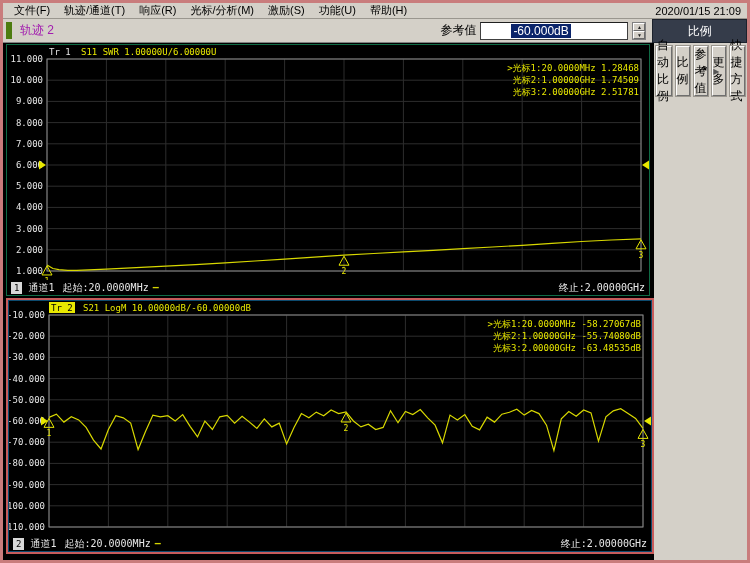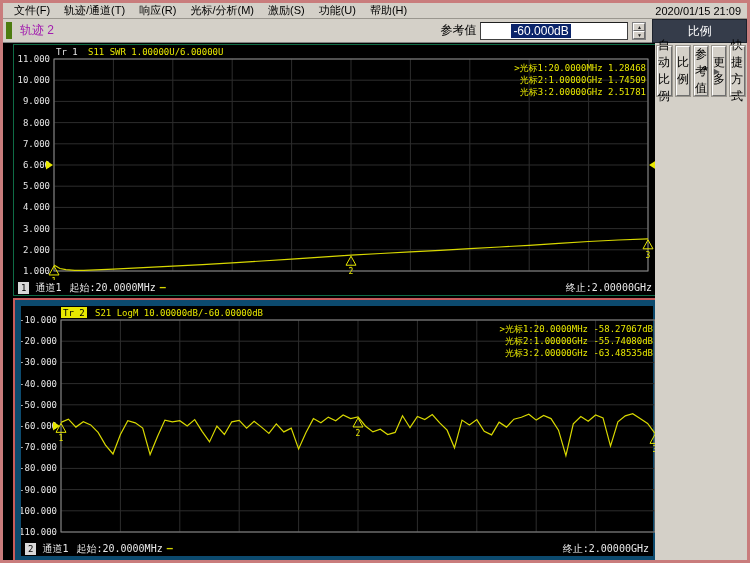--- a/index.html
+++ b/index.html
@@ -26,24 +26,24 @@
   
   .side-col { width:95px; background:#d4d0c8; display:flex; flex-direction:column; }
   .side-header { height:24px; background:#353c4a; color:#fff; font-size:12px; display:flex; align-items:center; justify-content:center; border:1px solid #1c222c; }
   .side-buttons { flex:1; padding:3px 2px; display:flex; gap:4px; background:#d4d0c8;border-radius:27px; }
   .sbtn { height:50px; background:#d4d0c8; border:1px solid; border-color:#ffffff #6f6f6f #6f6f6f #ffffff; outline:1px solid #9a968e; display:flex; align-items:center; justify-content:center; font-size:12px; color:#000; position:relative; cursor:default; }
   .sbtn .star { position:absolute; left:8px; font-size:12px; font-weight:bold; }
   .sbtn .arrow { position:absolute; right:5px; font-size:8px; color:#555; }
 
   
   .main { flex:1; display:flex; }
-  .charts-col { width:652px; background:#000; padding-left:10px;border-radius:25px; }
+  .charts-col { width:652px; background:#000; padding-left:3px;border-radius:25px; }
   .panel-top { width:644px; margin-top:1px; border:1px solid #0f6b45; background:#000; }
   .panel-bottom { width:648px; margin-top:2px; border:2px solid #c75b5b; background:#000; }
-  .panel-bottom .inner { border:6px solid #0c4a6e; }
+  .panel-bottom .inner { border:1px solid #0c4a6e; }
   svg { display:block; }
   .statusbar { height:15px; background:#000; display:flex; align-items:center; font-family:"DejaVu Sans Mono", monospace; font-size:10px; color:#e8e8e8; padding:0 4px; }
   .badge { background:#d8d8d8; color:#000; padding:0 3px; margin-right:6px; font-size:9px; line-height:12px; }
   .statusbar .ch { margin-right:8px; white-space:nowrap;text-align:center; }
   .statusbar .dash { color:#d4d400; margin-left:4px; font-weight:bold; }
   .statusbar .stop { margin-left:auto; white-space:nowrap; }
 </style>
 </head>
 <body>
 

